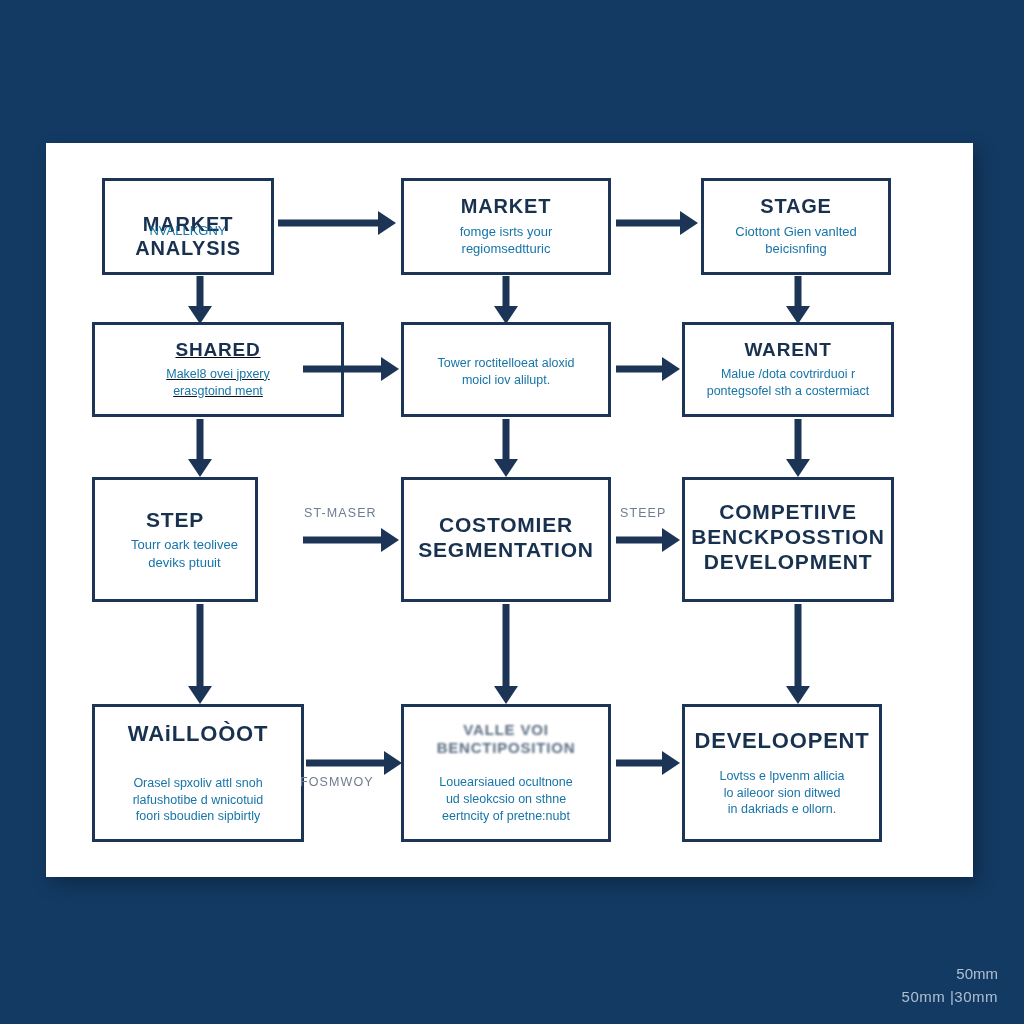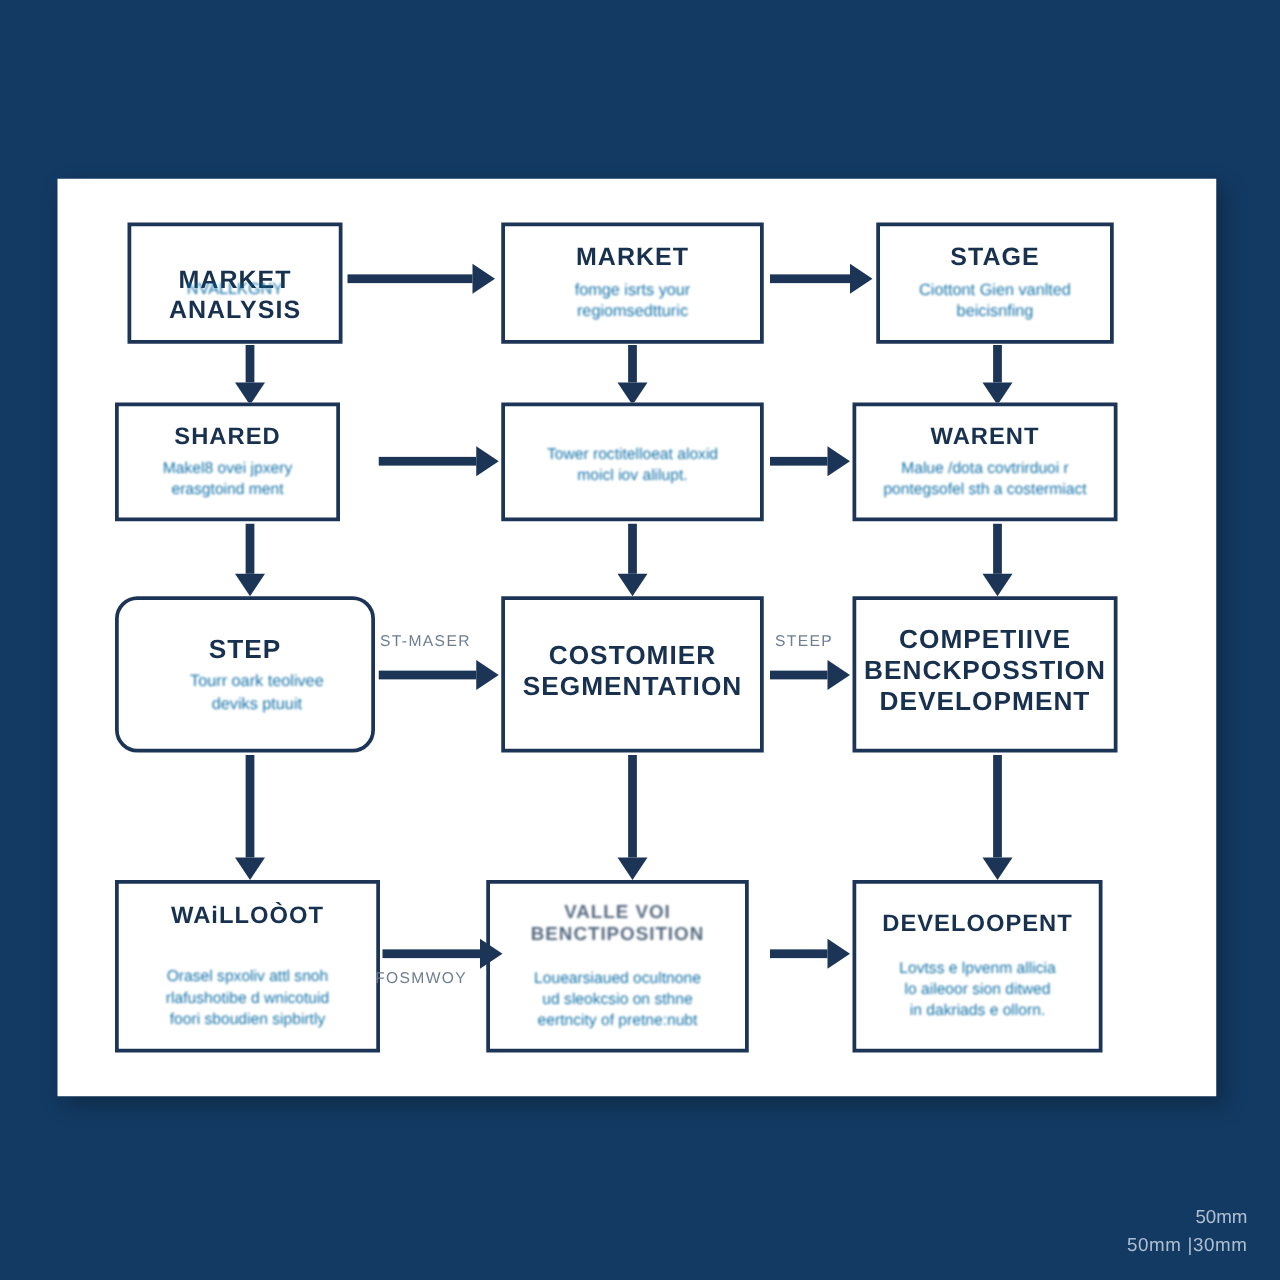--- a/index.html
+++ b/index.html
@@ -78,21 +78,21 @@
     font-weight: 700;
   }
 
   
   .r1 .title { font-size: 20px; }
   .r1 .sub   { font-size: 13px; }
   .r2 .title { font-size: 19px; }
   .r2 .sub   { font-size: 12.5px; }
   .r3 .title { font-size: 21px; }
   .r3 .sub   { font-size: 13px; margin-left: 19px; }
-  .r4 .title { font-size: 19px; }
+  .r4 .title { font-size: 22px; }
   .r4 .sub   { font-size: 12.5px; }
 
   
   .arrow-h, .arrow-v {
     position: absolute;
   }
   .arrow-h .shaft {
     position: absolute;
     left: 0;
     top: 50%;
@@ -193,21 +193,21 @@
     </div>
     <div class="arrow-v" style="left:448px; top:133px; width:24px; height:46px;">
       <div class="shaft" style="height:30px;"></div>
       <div class="head" style="top:30px;"></div>
     </div>
     <div class="arrow-v" style="left:740px; top:133px; width:24px; height:46px;">
       <div class="shaft" style="height:30px;"></div>
       <div class="head" style="top:30px;"></div>
     </div>
 
-    <div class="node r2" style="left:46px; top:179px; width:180px; height:95px;">
+    <div class="node r2" style="left:46px; top:179px; width:252px; height:95px;text-decoration:underline;">
       <div class="title">SHARED</div>
       <div class="sub">Makel8 ovei jpxery
 erasgtoind ment</div>
     </div>
 
     <div class="node r2" style="left:636px; top:179px; width:212px; height:95px;">
       <div class="title">WARENT</div>
       <div class="sub">Malue /dota covtrirduoi r
 pontegsofel sth a costermiact</div>
     </div>
@@ -233,21 +233,21 @@
     </div>
     <div class="arrow-v" style="left:448px; top:276px; width:24px; height:58px;">
       <div class="shaft" style="height:40px;"></div>
       <div class="head" style="top:40px;"></div>
     </div>
     <div class="arrow-v" style="left:740px; top:276px; width:24px; height:58px;">
       <div class="shaft" style="height:40px;"></div>
       <div class="head" style="top:40px;"></div>
     </div>
 
-    <div class="node r3" style="left:46px; top:334px; width:208px; height:125px;border-radius:18px;">
+    <div class="node r3" style="left:46px; top:334px; width:166px; height:125px;">
       <div class="title">STEP</div>
       <div class="sub">Tourr oark teolivee
 deviks ptuuit</div>
     </div>
 
     <div class="node r3" style="left:636px; top:334px; width:212px; height:125px;">
       <div class="title">COMPETIIVE
 BENCKPOSSTION
 DEVELOPMENT</div>
       <div class="sub"></div>
@@ -284,21 +284,21 @@
       <div class="head" style="top:82px;"></div>
     </div>
 
     <div class="node r4" style="left:46px; top:561px; width:212px; height:138px;">
       <div class="title">WAiLLOÒOT</div>
       <div class="sub" style="margin-top:28px;">Orasel spxoliv attl snoh
 rlafushotibe d wnicotuid
 foori sboudien sipbirtly</div>
     </div>
 
-    <div class="node r4" style="left:343px; top:561px; width:210px; height:138px;">
+    <div class="node r4" style="left:355px; top:561px; width:210px; height:138px;">
       <div class="title blurred" style="font-size:15px;">VALLE VOI BENCTIPOSITION</div>
       <div class="sub" style="margin-top:18px;">Louearsiaued ocultnone
 ud sleokcsio on sthne
 eertncity of pretne:nubt</div>
     </div>
 
     <div class="node r4" style="left:636px; top:561px; width:200px; height:138px;">
       <div class="title">DEVELOOPENT</div>
       <div class="sub" style="margin-top:14px;">Lovtss e lpvenm allicia
 lo aileoor sion ditwed

